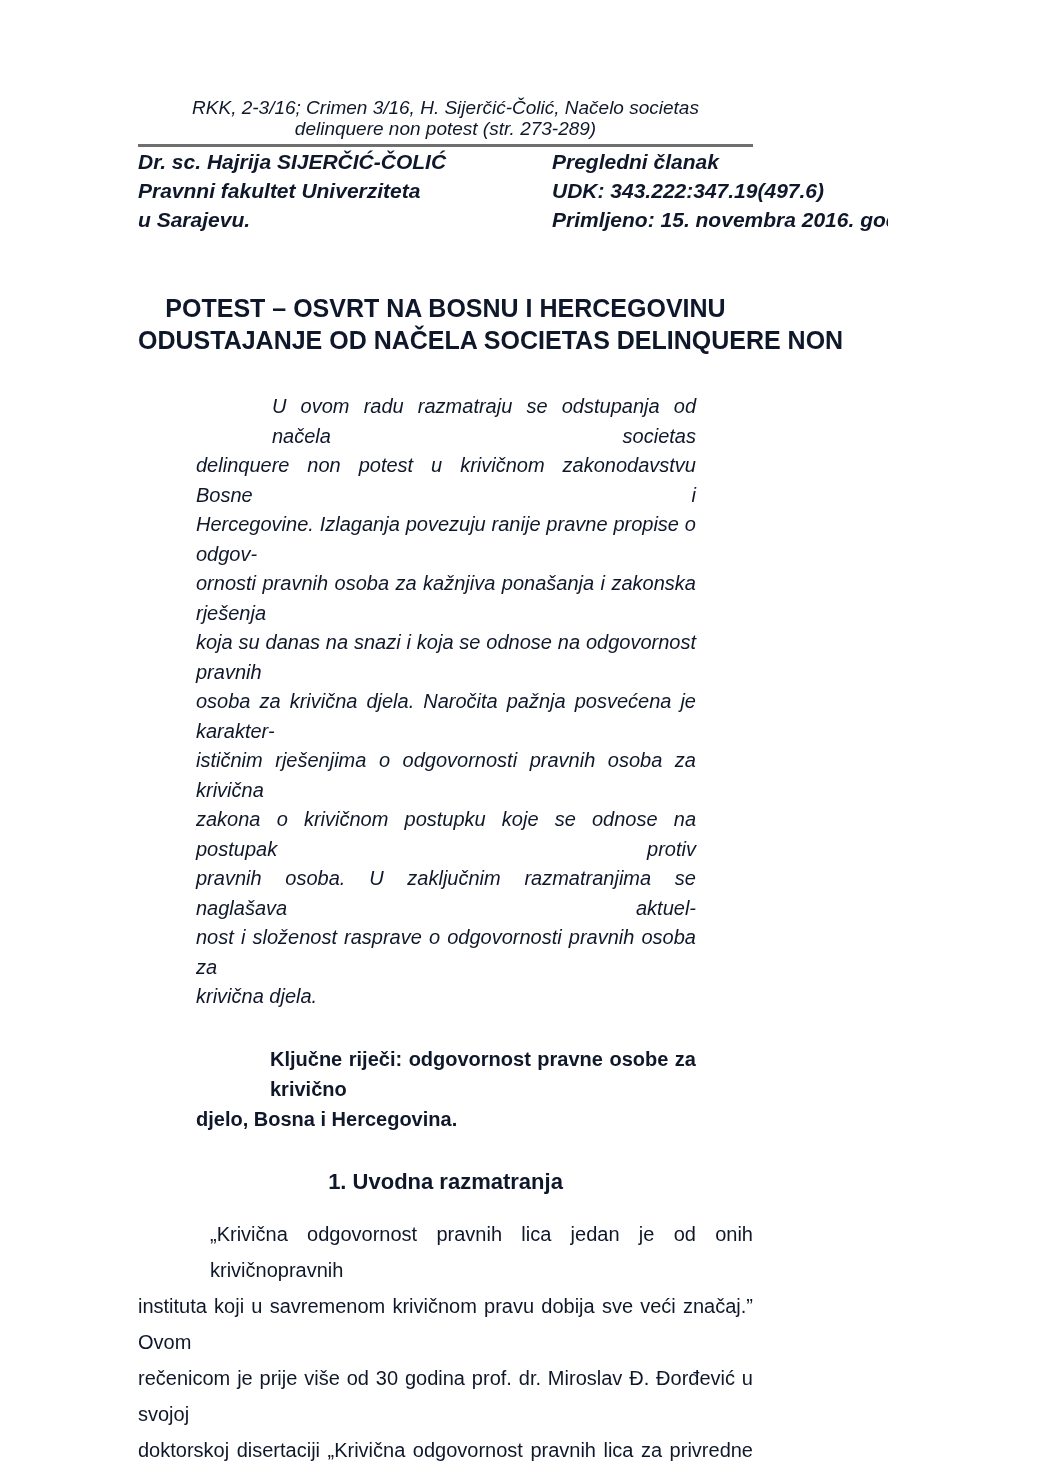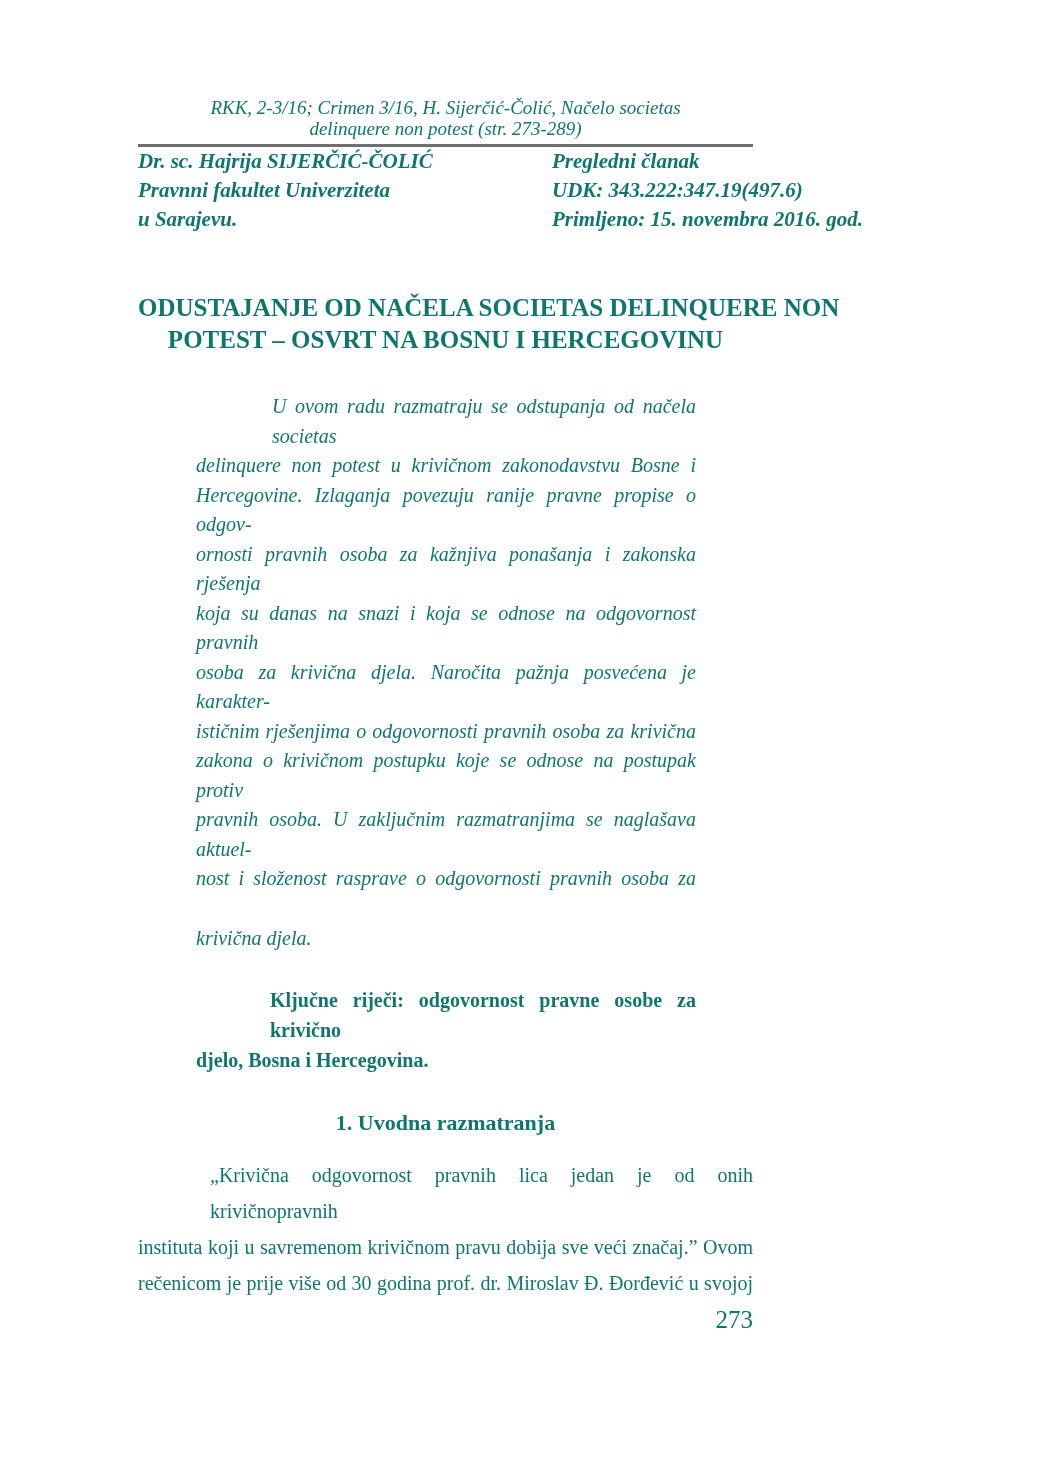--- a/index.html
+++ b/index.html
@@ -2,22 +2,22 @@
 <html><head>
 <meta charset="utf-8">
 <style>
   * { margin: 0; padding: 0; box-sizing: border-box; }
   html, body { background: #ffffff; }
   .page {
     position: relative;
     width: 888px;
     height: 1478px;
     background: #ffffff;
-    color: #0f766e;
-    font-family: Liberation Serif, serif;
+    color: #0f172a;
+    font-family: Liberation Sans, sans-serif;
     overflow: hidden;
   }
   .content {
     padding: 97px 135px 0 138px;
   }
 
   
   .running-header {
     text-align: center;
     font-style: italic;
@@ -56,21 +56,21 @@
   
   .abstract {
     margin-top: 36px;
     padding: 0 57px 0 58px;
     font-style: italic;
     font-size: 20px;
     line-height: 29.5px;
   }
   .abstract .line { text-align: justify; text-align-last: justify; }
   .abstract .line.first-line { padding-left: 76px; }
-  .abstract .line.last-line { text-align-last: left; margin-top: 30px; }
+  .abstract .line.last-line { text-align-last: left; }
 
   
   .keywords {
     margin-top: 32px;
     padding: 0 57px 0 58px;
     font-weight: bold;
     font-size: 20px;
     line-height: 30px;
   }
   .keywords .line { text-align: justify; text-align-last: justify; }
@@ -124,22 +124,22 @@
           <div class="line last-line">u Sarajevu.</div>
         </div>
       <div class="col-right">
           <div class="line first-line">Pregledni članak</div>
           <div class="line">UDK: 343.222:347.19(497.6)</div>
           <div class="line last-line">Primljeno: 15. novembra 2016. god.</div>
         </div>
     </div>
 
     <h1 class="article-title">
+        <div class="line last-line">POTEST – OSVRT NA BOSNU I HERCEGOVINU</div>
         <div class="line first-line">ODUSTAJANJE OD NAČELA SOCIETAS DELINQUERE NON</div>
-        <div class="line last-line">POTEST – OSVRT NA BOSNU I HERCEGOVINU</div>
       </h1>
 
     <div class="abstract">
         <div class="line first-line">U ovom radu razmatraju se odstupanja od načela societas</div>
         <div class="line">delinquere non potest u krivičnom zakonodavstvu Bosne i</div>
         <div class="line">Hercegovine. Izlaganja povezuju ranije pravne propise o odgov-</div>
         <div class="line">ornosti pravnih osoba za kažnjiva ponašanja i zakonska rješenja</div>
         <div class="line">koja su danas na snazi i koja se odnose na odgovornost pravnih</div>
         <div class="line">osoba za krivična djela. Naročita pažnja posvećena je karakter-</div>
         <div class="line">ističnim rješenjima o odgovornosti pravnih osoba za krivična</div>
@@ -153,18 +153,19 @@
         <div class="line first-line">Ključne riječi: odgovornost pravne osobe za krivično</div>
         <div class="line last-line">djelo, Bosna i Hercegovina.</div>
       </div>
 
     <h2 class="section-heading">1. Uvodna razmatranja</h2>
 
     <div class="body-paragraph">
         <div class="line first-line">„Krivična odgovornost pravnih lica jedan je od onih krivičnopravnih</div>
         <div class="line">instituta koji u savremenom krivičnom pravu dobija sve veći značaj.” Ovom</div>
         <div class="line">rečenicom je prije više od 30 godina prof. dr. Miroslav Đ. Đorđević u svojoj</div>
+        <div class="line last-line">doktorskoj disertaciji „Krivična odgovornost pravnih lica za privredne</div>
       </div>
 
     <div class="page-number">273</div>
 
   </div>
 </div>
 
 </body></html>

